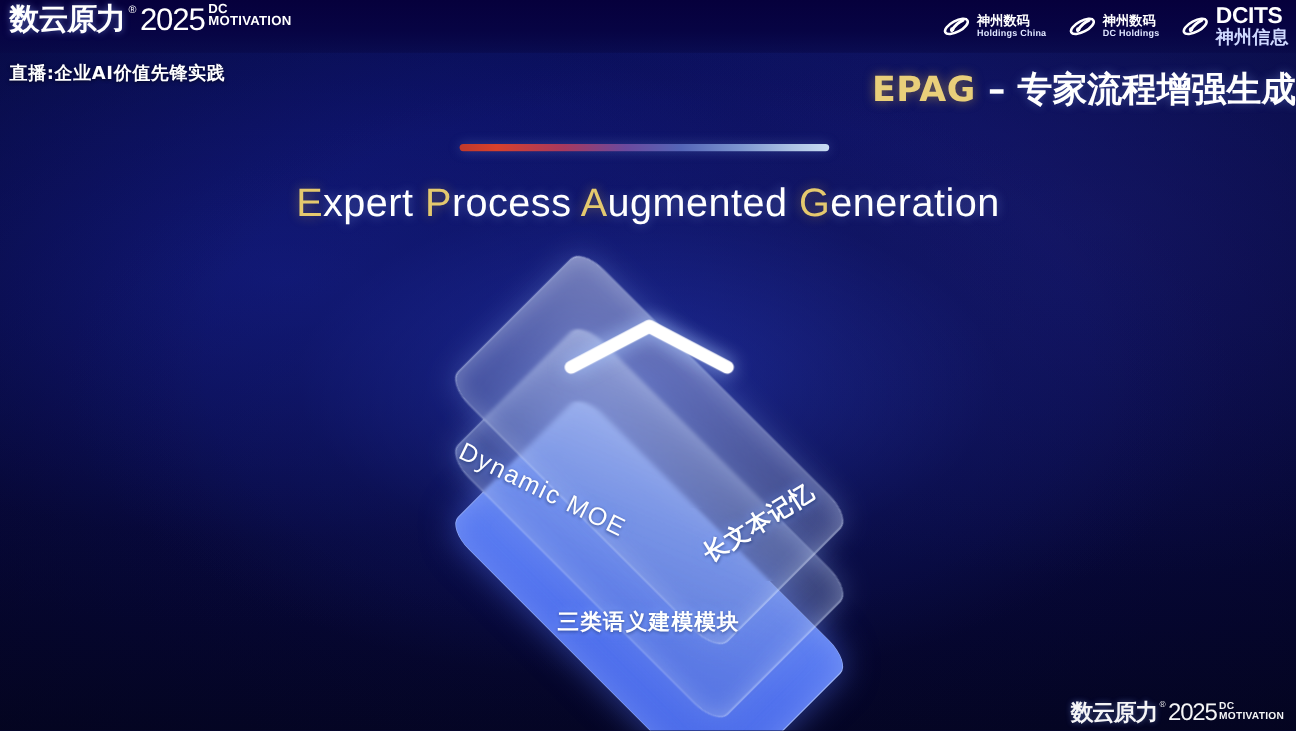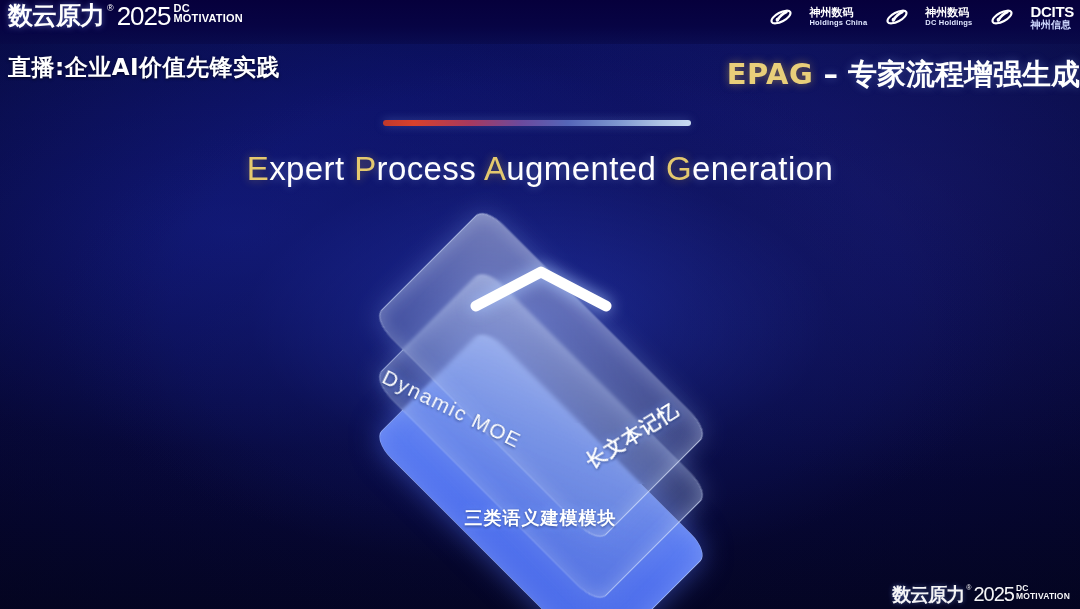--- a/index.html
+++ b/index.html
@@ -49,37 +49,37 @@
     font-size:26px; font-weight:normal; color:#ffffff;
     letter-spacing:-1px; line-height:28px;
     font-family:"Liberation Sans",sans-serif;
   }
   .brand-dc{ line-height:1; padding-top:1px; }
   .brand-dc .d1{ font-size:11px; font-weight:bold; color:#ffffff; letter-spacing:0.3px; display:block; }
   .brand-dc .d2{ font-size:11px; font-weight:bold; color:#ffffff; letter-spacing:0.2px; display:block; margin-top:-1px; }
 
   .livetag{
     position:absolute; left:8px; top:52px; z-index:8;
-    font-size:23px; font-weight:bold; color:#ffffff;
+    font-size:15px; font-weight:bold; color:#ffffff;
     letter-spacing:0.5px; white-space:nowrap;
     font-family:"DejaVu Sans",sans-serif;
     text-shadow:0 1px 3px rgba(0,0,0,0.6);
   }
 
   .partners{
     position:absolute; right:6px; top:4px; z-index:8;
     display:flex; align-items:center; gap:18px;
   }
-  .plogo{ display:flex; align-items:center; gap:16px; }
+  .plogo{ display:flex; align-items:center; gap:5px; }
   .swirl{ width:24px; height:24px; flex:none; }
   .ptext{ line-height:1.05; }
   .ptext .pa{ display:block; font-size:11px; font-weight:bold; color:#ffffff; white-space:nowrap; font-family:"DejaVu Sans",sans-serif;}
   .ptext .pb{ display:block; font-size:7.5px; font-weight:bold; color:#dfe6ff; white-space:nowrap; letter-spacing:0.2px;}
-  .plogo.dcits .pa{ font-size:15px; letter-spacing:-0.3px; font-family:"Liberation Sans",sans-serif;}
-  .plogo.dcits .pb{ font-size:10px; color:#cfd9ff; }
+  .plogo.dcits .pa{ font-size:19px; letter-spacing:-0.3px; font-family:"Liberation Sans",sans-serif;}
+  .plogo.dcits .pb{ font-size:15px; color:#cfd9ff; }
 
   
   .maintitle{
     position:absolute; left:0; right:0; top:55px; z-index:7;
     text-align:right; white-space:nowrap;
     font-size:29px; font-weight:bold;
     font-family:"DejaVu Sans",sans-serif;
     padding-left:44px;
   }
   .maintitle .epag{

